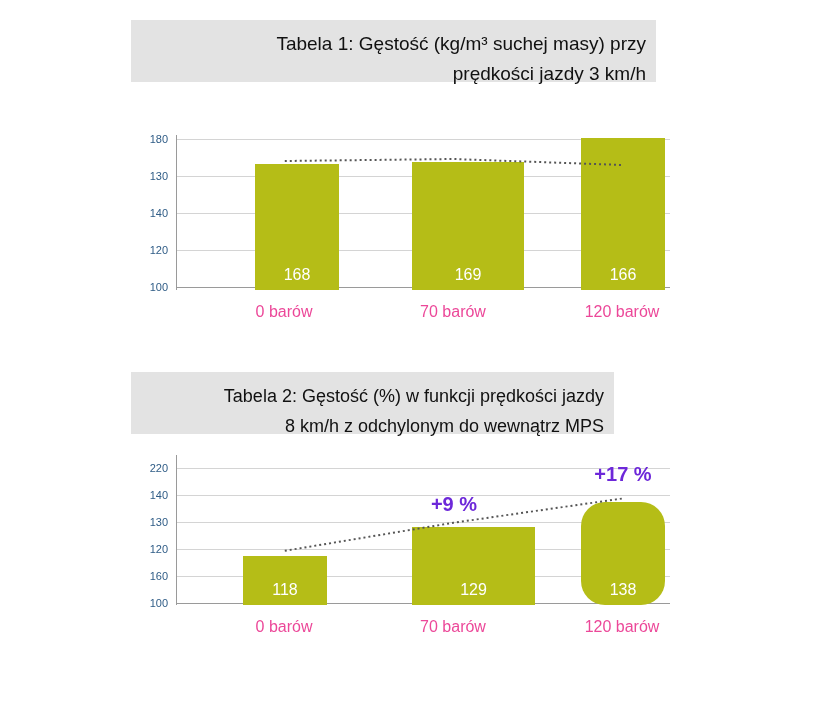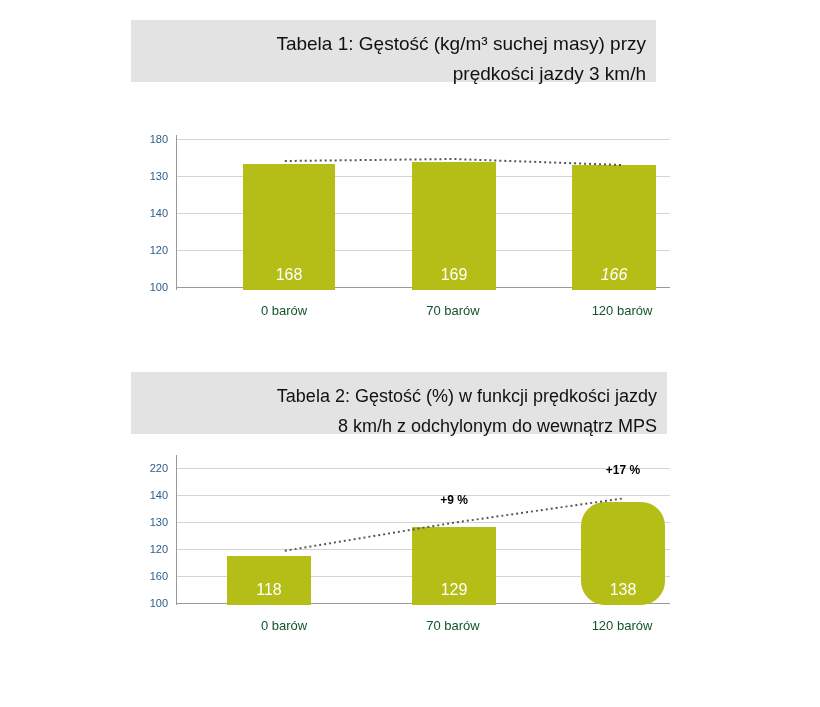--- a/index.html
+++ b/index.html
@@ -37,21 +37,21 @@
   }
   #banner1 {
     left: 131px;
     top: 20px;
     width: 525px;
     height: 62px;
   }
   #banner2 {
     left: 131px;
     top: 372px;
-    width: 536px;
+    width: 483px;
     height: 62px;
   }
   #banner2 .line { font-size: 18px; }
 
   
   .chart-block {
     position: absolute;
   }
   #chart1 { left: 130px; top: 135px;  width: 540px; height: 200px; }
   #chart2 { left: 130px; top: 455px;  width: 540px; height: 200px; }
@@ -114,39 +114,39 @@
   .trend-svg {
     position: absolute;
     left: 0; top: 0;
     width: 100%;
     height: 100%;
     overflow: visible;
     pointer-events: none;
   }
   .annot {
     position: absolute;
-    font-size: 12px;
+    font-size: 20px;
     font-weight: bold;
-    color: #000000;
+    color: #6d28d9;
     white-space: nowrap;
     transform: translateX(-50%);
   }
 
   .x-labels {
     position: absolute;
     left: 46px;
     right: 0;
   }
   #chart1 .x-labels { top: 168px; }
   #chart2 .x-labels { top: 163px; }
   .x-label {
     position: absolute;
     transform: translateX(-50%);
-    font-size: 13px;
-    color: #14532d;
+    font-size: 16px;
+    color: #ec4899;
     white-space: nowrap;
   }
 </style>
 </head>
 <body>
 
 <div class="page">
 
   <div class="title-banner" id="banner1">
     <span class="line">Tabela 1: Gęstość (kg/m³ suchej masy) przy</span>
@@ -164,27 +164,27 @@
         <span class="y-tick" style="top:152px">100</span>
       </div>
 
       <div class="plot-area">
         <div class="gridline" style="top:4px"></div>
         <div class="gridline" style="top:41px"></div>
         <div class="gridline" style="top:78px"></div>
         <div class="gridline" style="top:115px"></div>
         <div class="gridline baseline" style="top:152px"></div>
 
-        <div class="bar" style="left:66px; width:92px; height:126px;">
+        <div class="bar" style="left:78px; width:84px; height:126px;">
           <span class="bar-value">168</span>
         </div>
-        <div class="bar" style="left:235px; width:84px; height:128px;">
+        <div class="bar" style="left:235px; width:84px; height:128px;padding-left:28px;">
           <span class="bar-value">169</span>
         </div>
-        <div class="bar" style="left:395px; width:84px; height:125px;font-style:italic;">
+        <div class="bar" style="left:404px; width:84px; height:152px;">
           <span class="bar-value">166</span>
         </div>
 
         <svg class="trend-svg" viewBox="0 0 494 155" preserveAspectRatio="none">
           <polyline points="108,26 277,24 446,30" fill="none" stroke="#555555" stroke-width="2" stroke-dasharray="2,3"></polyline>
         </svg>
       </div>
     </div>
 
     <div class="x-labels">
@@ -212,24 +212,24 @@
       </div>
 
       <div class="plot-area">
         <div class="gridline" style="top:13px"></div>
         <div class="gridline" style="top:40px"></div>
         <div class="gridline" style="top:67px"></div>
         <div class="gridline" style="top:94px"></div>
         <div class="gridline" style="top:121px"></div>
         <div class="gridline baseline" style="top:148px"></div>
 
-        <div class="bar" style="left:50px; width:84px; height:49px;">
+        <div class="bar" style="left:66px; width:84px; height:49px;">
           <span class="bar-value">118</span>
         </div>
-        <div class="bar" style="left:235px; width:84px; height:78px;">
+        <div class="bar" style="left:235px; width:84px; height:78px;padding-left:39px;">
           <span class="bar-value">129</span>
         </div>
         <div class="bar" style="left:404px; width:84px; height:103px;border-radius:24px;">
           <span class="bar-value">138</span>
         </div>
 
         <svg class="trend-svg" viewBox="0 0 494 155" preserveAspectRatio="none">
           <polyline points="108,99 277,70 446,45" fill="none" stroke="#555555" stroke-width="2" stroke-dasharray="2,3"></polyline>
         </svg>
 

